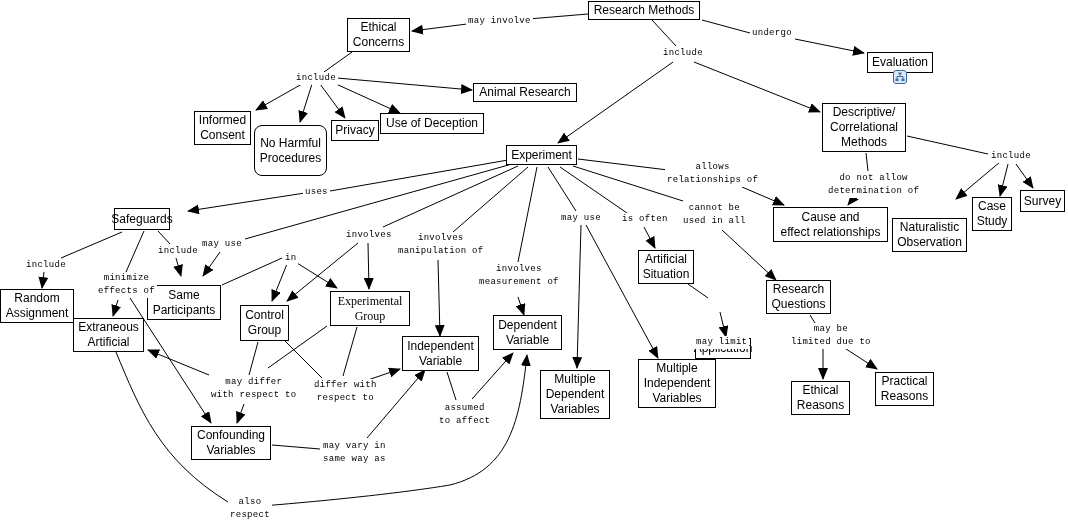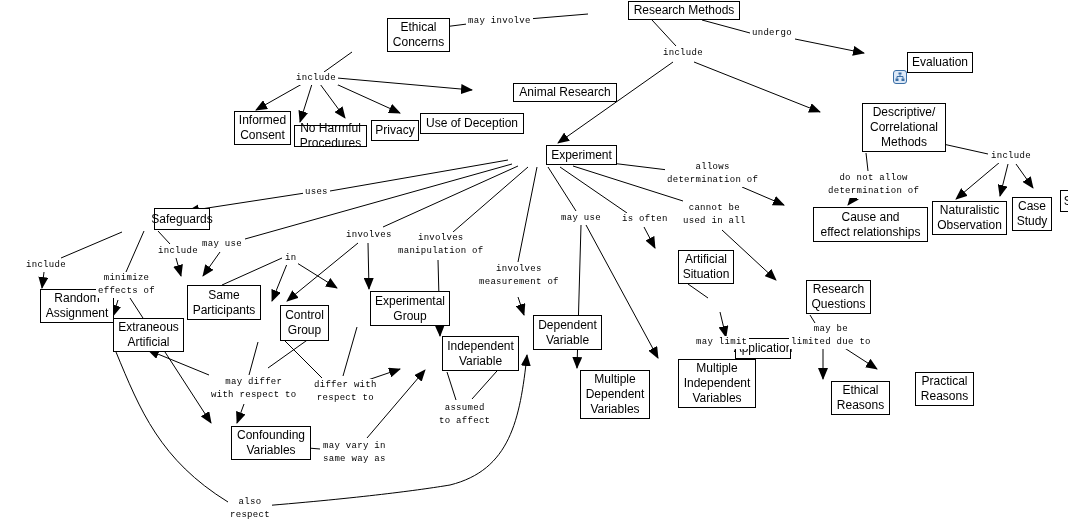--- a/index.html
+++ b/index.html
@@ -1,18 +1,18 @@
 <!DOCTYPE html>
 <html><head>
 <meta charset="utf-8">
 <style>
   html, body { margin:0; padding:0; background:#ffffff; }
   #canvas { position:relative; width:1068px; height:521px; overflow:hidden; background:#fff; font-family:"Liberation Sans", sans-serif; }
   svg#edges { position:absolute; left:0; top:0; width:1068px; height:521px; }
-  .node { position:absolute; border:1px solid #000; background:#fff; font-size:12px; line-height:15px; text-align:center; color:#000; padding:1px 4px; box-sizing:border-box; white-space:pre-line; display:flex; align-items:center; justify-content:center; cursor:pointer;margin-left:40px; }
+  .node { position:absolute; border:1px solid #000; background:#fff; font-size:12px; line-height:15px; text-align:center; color:#000; padding:1px 4px; box-sizing:border-box; white-space:pre-line; display:flex; align-items:center; justify-content:center; cursor:pointer; }
   .lbl { position:absolute; font-family:Liberation Mono, monospace; font-size:9px; line-height:13px; letter-spacing:0.3px; text-align:center; color:#000; background:#fff; white-space:pre-line; padding:0 2px; }
   .submap-icon { position:absolute; width:14px; height:14px; border:1px solid #3a6ea5; border-radius:3px; background:#dce8f7; box-sizing:border-box; cursor:pointer; }
   .submap-icon svg { position:absolute; left:1px; top:1px; }
 </style>
 </head>
 <body>
 
 <div id="canvas">
   <svg id="edges">
     <defs>
@@ -124,43 +124,43 @@
     <svg width="10" height="10" viewBox="0 0 10 10">
       <rect x="3.5" y="0.5" width="3" height="2" fill="#3a6ea5"></rect>
       <path d="M5,2.5 V4.5 M2,4.5 H8 M2,4.5 V6.5 M8,4.5 V6.5" stroke="#3a6ea5" stroke-width="1" fill="none"></path>
       <rect x="0.5" y="6.5" width="3" height="2.5" fill="#3a6ea5"></rect>
       <rect x="6.5" y="6.5" width="3" height="2.5" fill="#3a6ea5"></rect>
     </svg>
   </div>
   <div class="node" style="left:473px;top:83px;width:104px;height:19px;">Animal Research</div>
   <div class="node" style="left:194px;top:111px;width:57px;height:34px;">Informed
 Consent</div>
-  <div class="node" style="left:254px;top:125px;width:73px;height:22px;">No Harmful
+  <div class="node" style="left:254px;top:125px;width:73px;height:51px;border-radius:8px;">No Harmful
 Procedures</div>
   <div class="node" style="left:331px;top:120px;width:48px;height:21px;">Privacy</div>
   <div class="node" style="left:380px;top:113px;width:104px;height:21px;">Use of Deception</div>
   <div class="node" style="left:506px;top:145px;width:71px;height:20px;">Experiment</div>
   <div class="node" style="left:822px;top:103px;width:84px;height:49px;">Descriptive/
 Correlational
 Methods</div>
   <div class="node" style="left:114px;top:208px;width:56px;height:22px;">Safeguards</div>
   <div class="node" style="left:773px;top:207px;width:115px;height:35px;">Cause and
 effect relationships</div>
-  <div class="node" style="left:892px;top:201px;width:75px;height:34px;">Naturalistic
+  <div class="node" style="left:892px;top:218px;width:75px;height:34px;">Naturalistic
 Observation</div>
   <div class="node" style="left:972px;top:197px;width:40px;height:34px;">Case
 Study</div>
   <div class="node" style="left:1020px;top:190px;width:45px;height:22px;">Survey</div>
   <div class="node" style="left:147px;top:285px;width:74px;height:35px;">Same
 Participants</div>
   <div class="node" style="left:0px;top:289px;width:74px;height:34px;">Random
 Assignment</div>
   <div class="node" style="left:240px;top:305px;width:49px;height:36px;">Control
 Group</div>
-  <div class="node" style="left:330px;top:291px;width:80px;height:35px;">Experimental
+  <div class="node" style="left:330px;top:291px;width:80px;height:35px;font-family:Liberation Serif, serif;">Experimental
 Group</div>
   <div class="node" style="left:73px;top:318px;width:71px;height:34px;">Extraneous
 Artificial</div>
   <div class="node" style="left:402px;top:336px;width:77px;height:35px;">Independent
 Variable</div>
   <div class="node" style="left:493px;top:315px;width:69px;height:35px;">Dependent
 Variable</div>
   <div class="node" style="left:638px;top:250px;width:56px;height:34px;">Artificial
 Situation</div>
   <div class="node" style="left:766px;top:280px;width:65px;height:34px;">Research
@@ -178,21 +178,21 @@
 Reasons</div>
   <div class="node" style="left:875px;top:372px;width:59px;height:34px;">Practical
 Reasons</div>
 
   <div class="lbl" style="left:466px;top:15px;">may involve</div>
   <div class="lbl" style="left:661px;top:47px;">include</div>
   <div class="lbl" style="left:750px;top:27px;">undergo</div>
   <div class="lbl" style="left:294px;top:72px;">include</div>
   <div class="lbl" style="left:989px;top:150px;">include</div>
   <div class="lbl" style="left:665px;top:161px;">allows
-determination of</div>
+relationships of</div>
   <div class="lbl" style="left:826px;top:172px;">do not allow
 determination of</div>
   <div class="lbl" style="left:303px;top:186px;">uses</div>
   <div class="lbl" style="left:200px;top:238px;">may use</div>
   <div class="lbl" style="left:344px;top:229px;">involves</div>
   <div class="lbl" style="left:396px;top:232px;">involves
 manipulation of</div>
   <div class="lbl" style="left:477px;top:263px;">involves
 measurement of</div>
   <div class="lbl" style="left:559px;top:212px;">may use</div>

